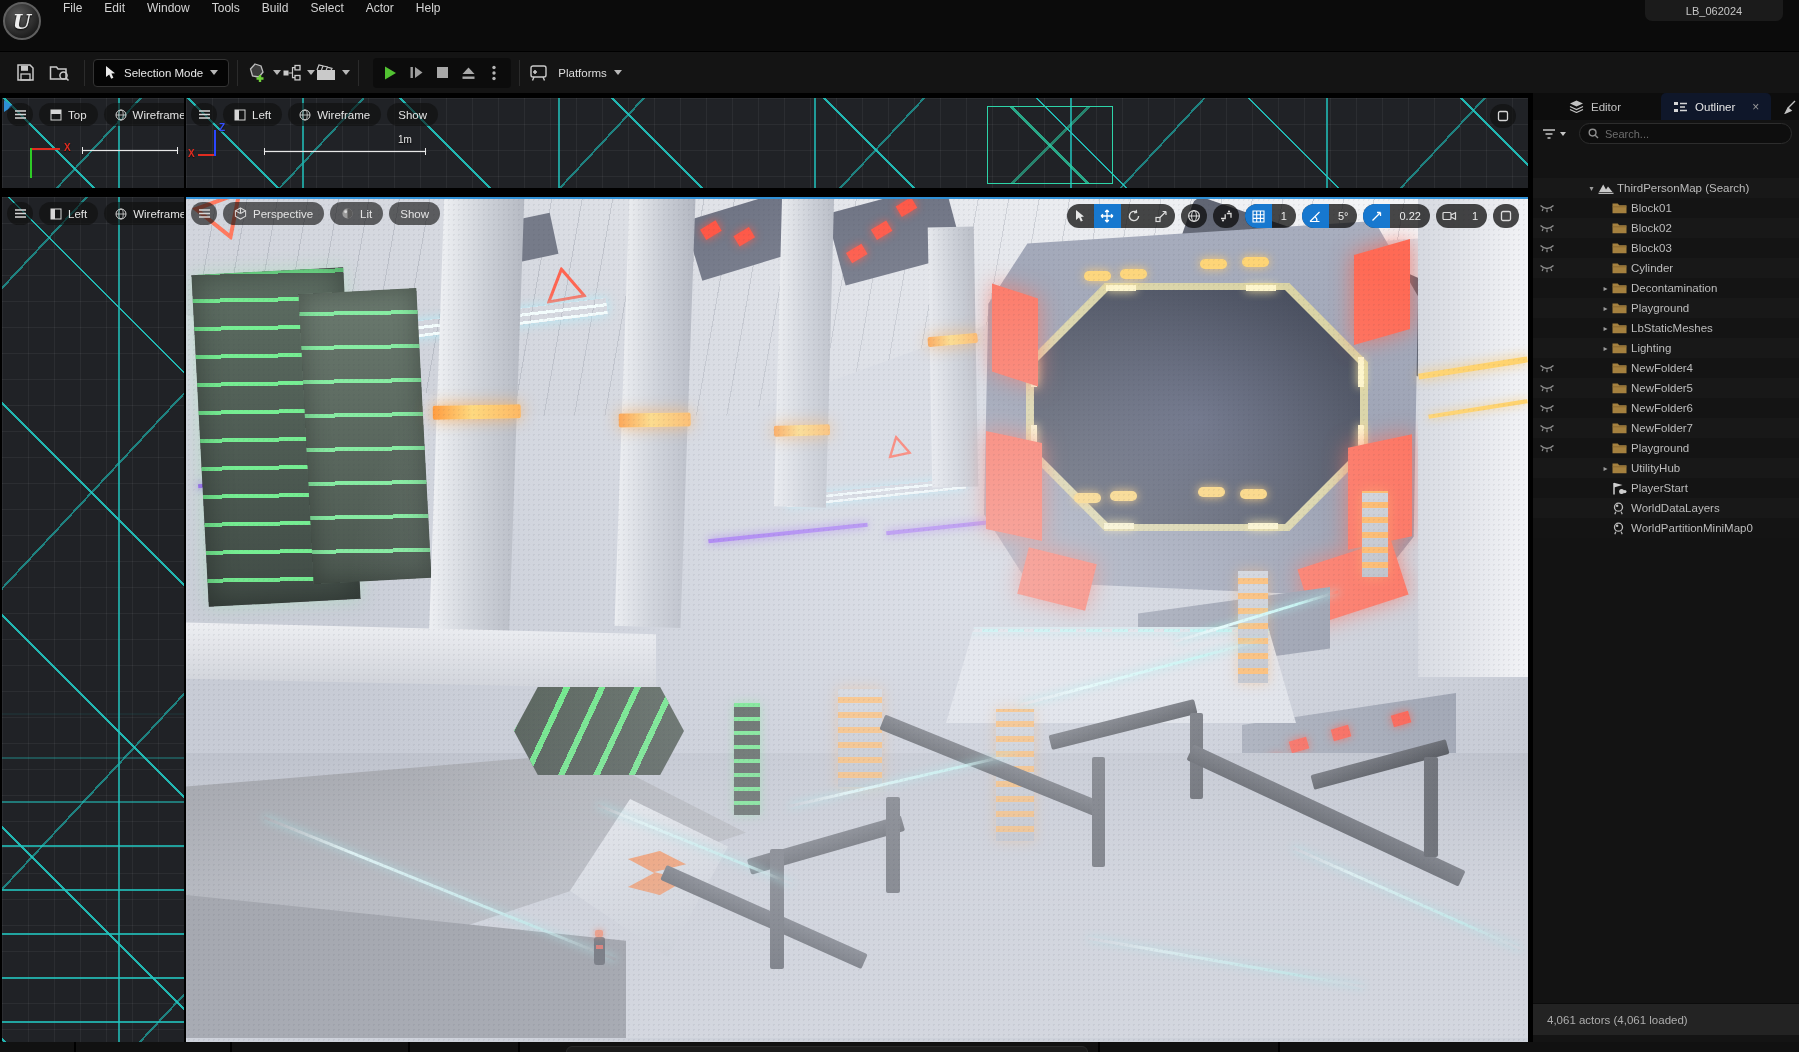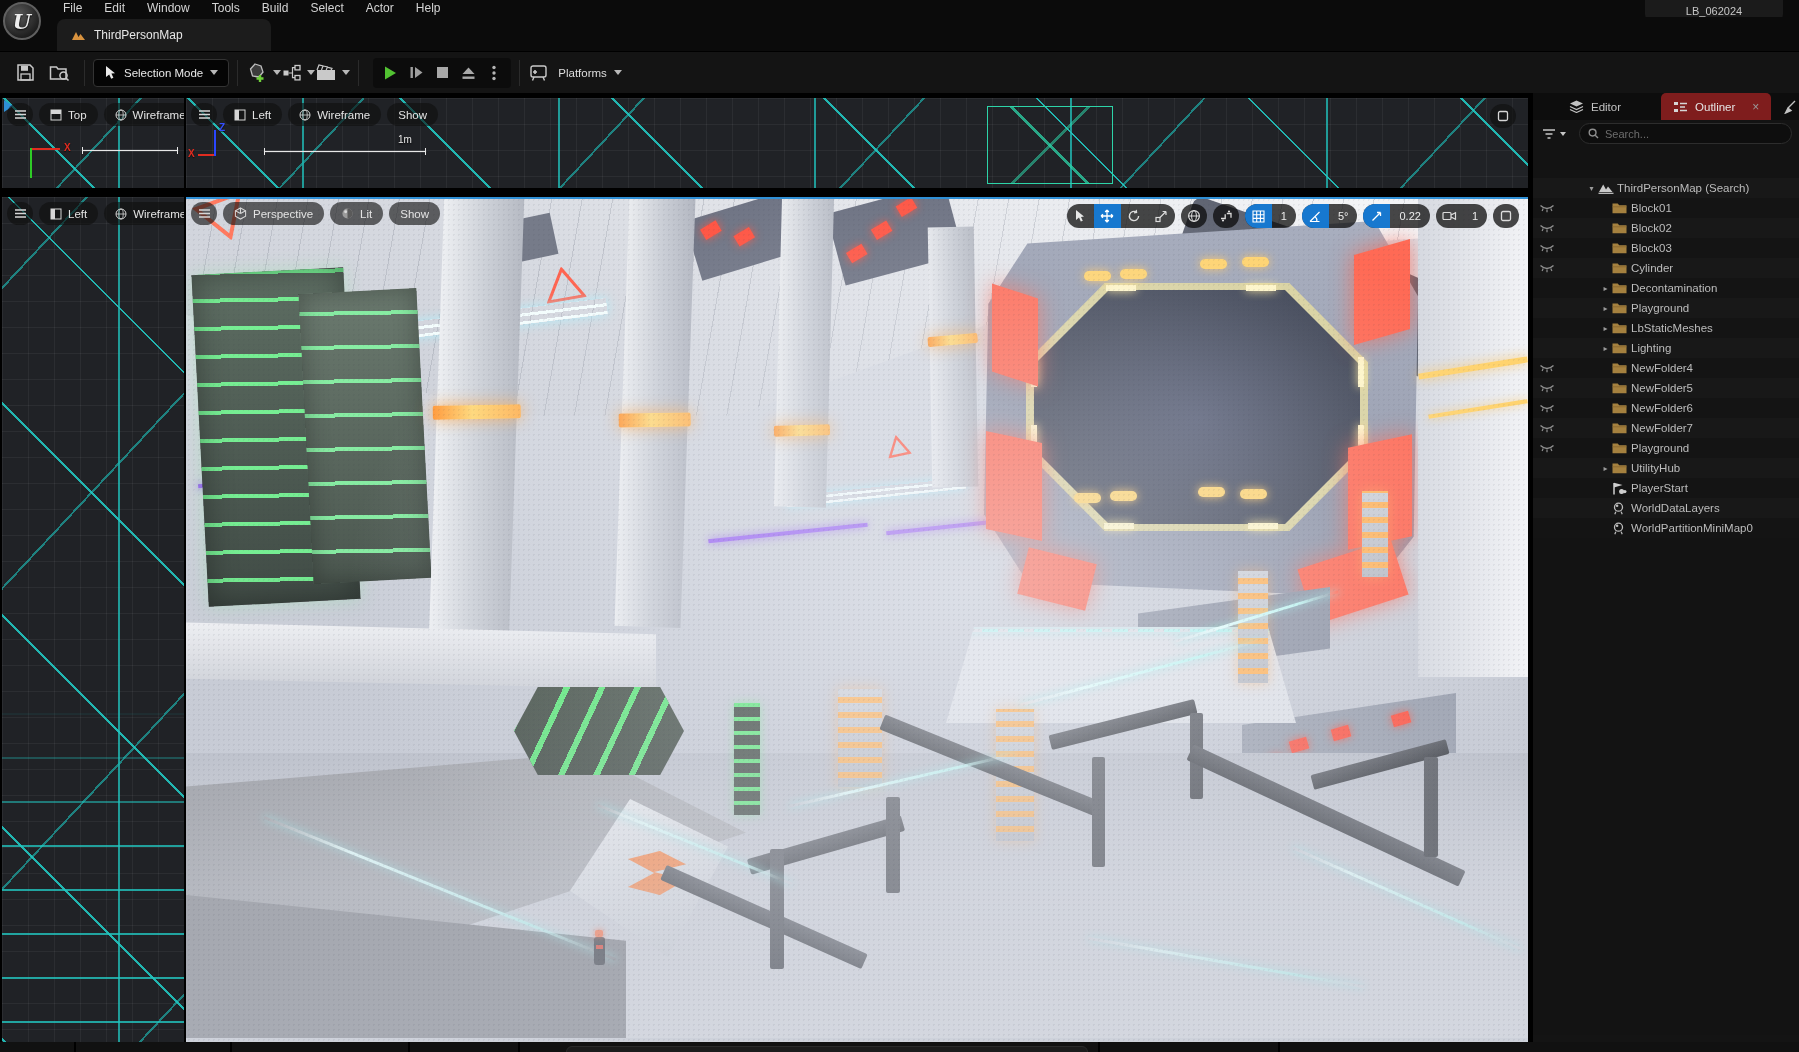--- a/index.html
+++ b/index.html
@@ -59,21 +59,21 @@
 .oband{position:absolute;height:14px;background:linear-gradient(90deg,#ff9a3c,#ffd879 45%,#ffb356);box-shadow:0 0 16px rgba(255,170,80,.85);border-radius:2px}
 .ypill{position:absolute;width:27px;height:10px;border-radius:5px;background:#ffd36e;box-shadow:0 0 10px rgba(255,200,100,.9)}
 .salmon{position:absolute;background:#ff6a55;box-shadow:0 0 22px rgba(255,100,80,.75)}
 .redblk{position:absolute;width:18px;height:12px;background:#ff5240;box-shadow:0 0 8px rgba(255,80,60,.8)}
 .rail{position:absolute;background:linear-gradient(180deg,#585b62,#3d4046);border-radius:2px}
 .lpillar{position:absolute;background:repeating-linear-gradient(0deg,rgba(0,0,0,0) 0 9px,#ffb45e 9px 15px),linear-gradient(180deg,#cdd0d7,#b9bcc4);box-shadow:0 0 13px rgba(255,170,90,.5)}
 
 .panel{position:absolute;left:1532px;top:93px;width:267px;height:959px;background:#131313;border-left:1px solid #000}
 .ptabs{position:absolute;left:0;top:0;width:100%;height:27px;background:#0d0d0d;display:flex;align-items:center}
 .ptab{height:27px;display:flex;align-items:center;gap:7px;padding:0 12px;font-size:11.5px;color:#c2c2c2}
-.ptab.active{background:#7f1d1d;border-radius:5px 5px 0 0;color:#e4e4e4}
+.ptab.active{background:#0f172a;border-radius:5px 5px 0 0;color:#e4e4e4}
 .searchrow{position:absolute;left:0;top:27px;width:100%;height:27px;background:#131313;display:flex;align-items:center}
 .search-pill{position:absolute;left:46px;right:7px;top:3px;height:21px;background:#0e0e0e;border:1px solid #2d2d2d;border-radius:11px;display:flex;align-items:center;gap:6px;padding:0 8px}
 .search-pill input{flex:1;background:transparent;border:none;outline:none;color:#cfcfcf;font-size:11px;font-family:inherit}
 .search-pill input::placeholder{color:#6d6d6d}
 .colhdr{position:absolute;left:0;top:54px;width:100%;height:30px;background:#161616;border-top:1px solid #0a0a0a;border-bottom:1px solid #0a0a0a;display:flex;align-items:center;font-size:11.5px;color:#c9c9c9}
 .colcell{height:100%;display:flex;align-items:center;justify-content:center;border-right:1px solid #0d0d0d}
 .sorttri{width:0;height:0;border-left:4px solid transparent;border-right:4px solid transparent;border-bottom:5px solid #a8a8a8;margin-left:7px}
 .rows{position:absolute;left:0;top:85px;width:100%;bottom:49px;overflow:hidden}
 .orow{height:20px;display:flex;align-items:center;font-size:11.5px;color:#bcbcbc}
 .orow.even{background:#181818}.orow.odd{background:#141414}
@@ -102,30 +102,20 @@
     <span class="menu-item">Build</span>
     <span class="menu-item">Select</span>
     <span class="menu-item">Actor</span>
     <span class="menu-item">Help</span>
   </div>
   <div class="logo">
       <span class="logo-u">U</span>
     </div>
   <div class="badge-project">LB_062024</div>
 
-  <div class="tabrow">
-    <div class="doc-tab">
-      <span>
-          <svg width="15" height="12" viewBox="0 0 15 12">
-            <path d="M1 11 L5 3 L7.5 8 L9.5 5 L14 11 Z" fill="#d8923e"></path>
-          </svg>
-        </span>
-      <span>ThirdPersonMap</span>
-    </div>
-  </div>
 
   <div class="toolbar">
     <div class="tb-btn" style="margin-left:8px">
       <svg width="19" height="19" viewBox="0 0 19 19">
           <path d="M2 2 h12 l3 3 v12 H2 Z" fill="none" stroke="#c9c9c9" stroke-width="1.5"></path>
           <rect x="5" y="2.8" width="7" height="5" fill="#c9c9c9"></rect>
           <rect x="5" y="11" width="9" height="6" fill="none" stroke="#c9c9c9" stroke-width="1.3"></rect>
         </svg>
     </div>
     <div class="tb-btn">
@@ -947,20 +937,23 @@
     <span class="ricon">
             <svg width="13" height="13" viewBox="0 0 13 13">
               <circle cx="6.5" cy="5.2" r="4" fill="none" stroke="#bdbdbd" stroke-width="1.3"></circle>
               <circle cx="5.1" cy="3.8" r="1.3" fill="#bdbdbd"></circle>
               <path d="M3.8 9.8 L2.8 12.3 M9.2 9.8 L10.2 12.3" stroke="#bdbdbd" stroke-width="1.2"></path>
             </svg>
           </span>
     <span class="lbl">WorldPartitionMiniMap0</span>
   </div>
       </div>
+    <div class="pstatus">
+        <span>4,061 actors (4,061 loaded)</span>
+      </div>
     <div class="pfoot"></div>
   </div>
 
   <div class="bottombar">
     <div class="bb-div" style="left:74px"></div>
     <div class="bb-div" style="left:230px"></div>
     <div class="bb-div" style="left:408px"></div>
     <div class="bb-div" style="left:518px"></div>
     <div class="bb-div" style="left:1098px"></div>
     <div class="bb-div" style="left:1278px"></div>

